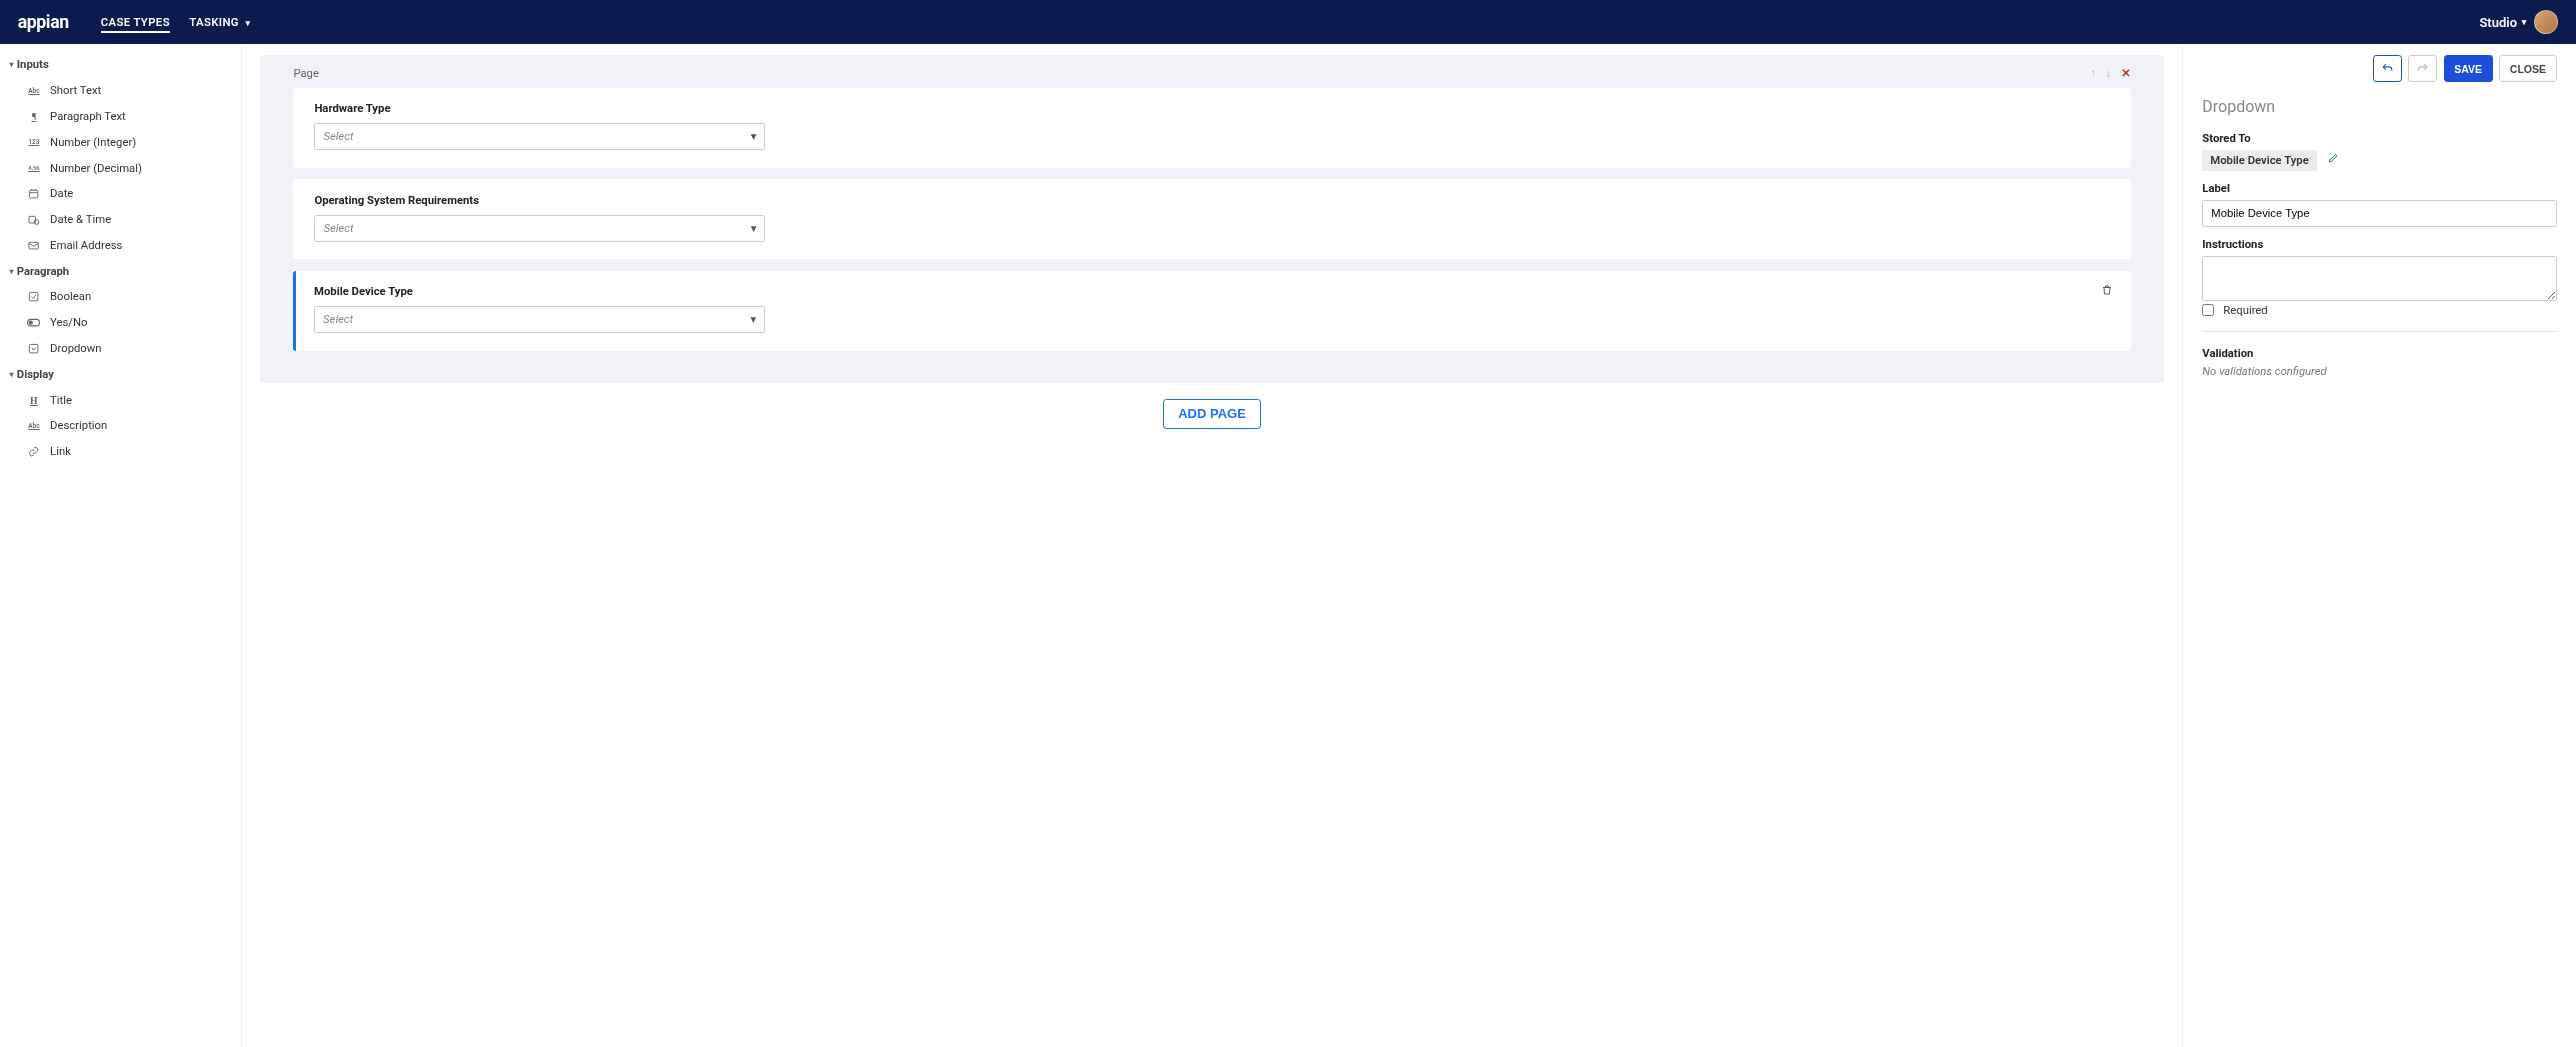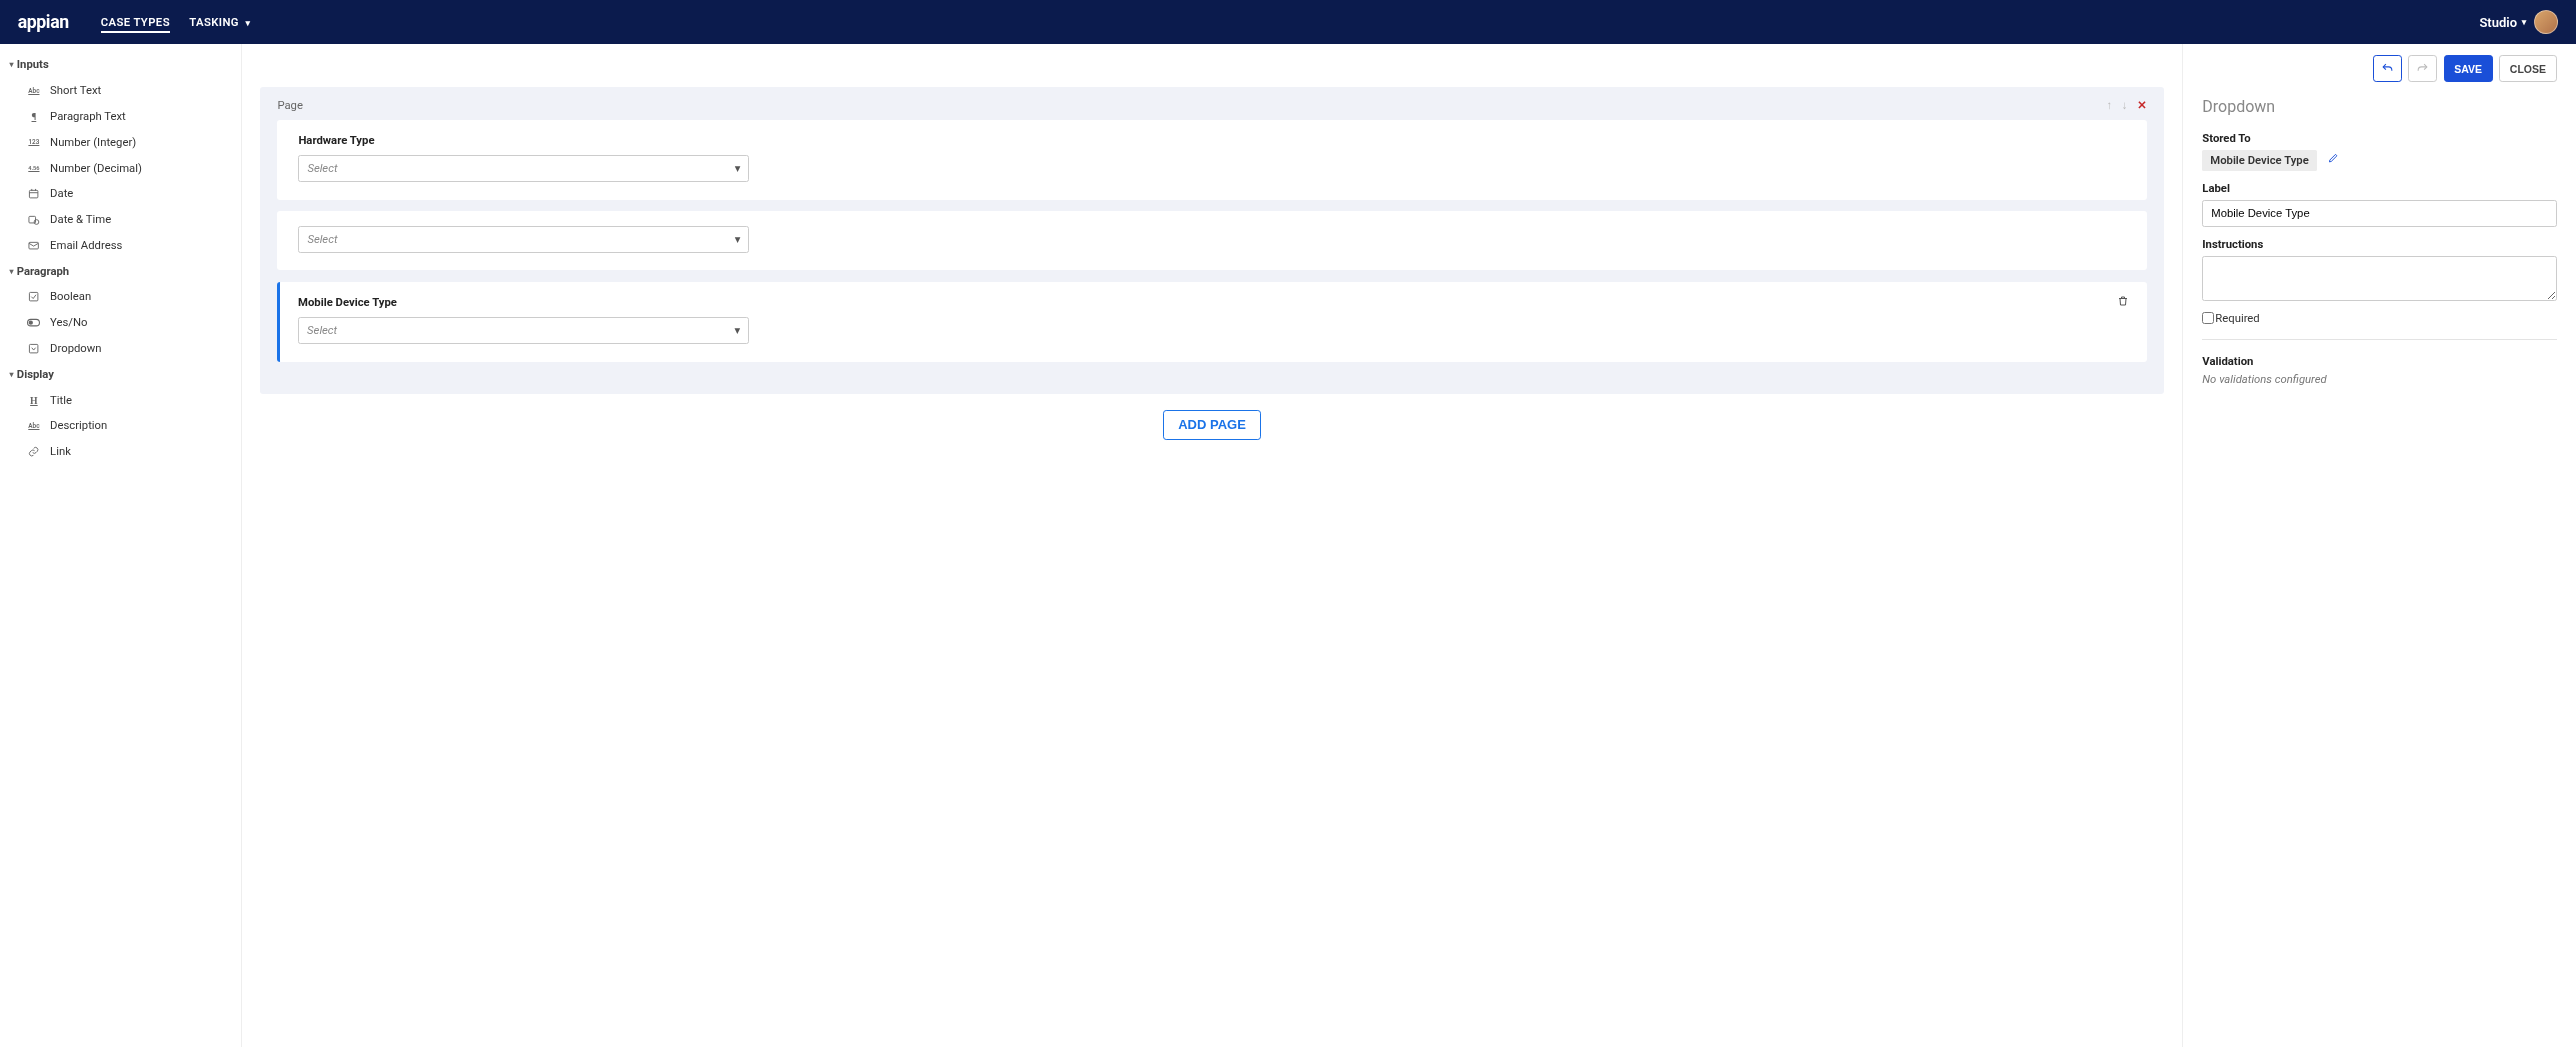--- a/index.html
+++ b/index.html
@@ -31,21 +31,21 @@
 
 
 .sidebar { width: 242px; border-right: 0.8px solid #eee; padding: 8px 4.8px; overflow-y:auto; }
 .group-header { display: flex; align-items: center; gap: 3.2px; font-weight: 700; color: #444; padding: 6.4px 4.8px; cursor:pointer; }
 .group-header .caret { font-size: 8px; color:#666; }
 .comp-item { display: flex; align-items: center; gap: 9.7px; padding: 6.4px 6.4px 6.4px 22.6px; color: #333; cursor:grab; }
 .comp-icon { width: 13px; height: 13px; display:flex; align-items:center; justify-content:center; color:#666; font-size:9.7px; font-weight:600;text-decoration:underline; }
 
 
 .canvas-wrap { flex:1; background:#fff; padding: 11.3px 17.7px; overflow-y:auto; }
-.page-card { background:#f0f2f8; border-radius:3.2px; padding:0 0 21px;margin-top:32px; }
+.page-card { background:#f0f2f8; border-radius:3.2px; padding:0 16px 21px; }
 .page-header { display:flex; align-items:center; padding:11.3px 17.7px 8px; color:#666; font-size:11.3px; }
 .page-header .title { flex:1; }
 .page-header .ctrl { cursor:pointer; margin-left:9.7px; color:#bbb; font-size:11.3px; }
 .page-header .ctrl.del { color:#c62828; font-weight:700; }
 .field-card { background:#fff; border-radius:3.2px; margin:0 17.7px 11.3px; padding:14.5px 21px 17.7px; position:relative; }
 .field-card.selected { border-left:3.2px solid #1a73e8; padding-left:17.7px; }
 .field-label { font-weight:700; color:#222; margin-bottom:8px; font-size:11.3px; }
 .field-select { width:451px; max-width:100%; border:0.8px solid #ccc; border-radius:2.4px; height:27px; display:flex; align-items:center; padding:0 8px; color:#888; font-style:italic; position:relative; cursor:pointer; }
 .field-select::after { content:"▾"; position:absolute; right:8px; color:#555; font-style:normal; }
 .trash-icon { position:absolute; top:13px; right:17.7px; color:#555; cursor:pointer; }
@@ -58,21 +58,21 @@
 .dbar button.primary { background:#1a4fd8; border-color:#1a4fd8; color:#fff; }
 .dbar button.icon-only { padding:0; width:29px; }
 .dbar button.icon-only.disabled { color:#bbb; cursor:default; }
 .undo-btn { color:#1a4fd8 !important; border-color:#1a4fd8 !important; }
 .dtitle { font-size:16px; color:#888; margin-bottom:16px; }
 .dlabel { font-weight:700; font-size:11.3px; margin:11.3px 0 4.8px; color:#222; }
 .stored-chip { background:#ececec; border-radius:1.6px; padding:4px 8px; display:inline-flex; align-items:center; font-size:11.3px; font-weight:600; color:#333; }
 .edit-pen { color:#1a4fd8; margin-left:8px; cursor:pointer; }
 .dinput { width:100%; border:0.8px solid #ccc; border-radius:2.4px; height:27px; padding:0 8px; font-size:11.3px; }
 .dtextarea { width:100%; border:0.8px solid #ccc; border-radius:2.4px; height:45px; padding:4.8px 8px; font-size:11.3px; resize:vertical; }
-.req-row { display:flex; align-items:flex-start; gap:1px; margin-top:8px; font-size:11.3px; color:#333; }
+.req-row { display:flex; align-items:flex-start; gap:9px; margin-top:0; font-size:11.3px; color:#333; }
 .req-row input { width:12px; height:12px; }
 .divider { border:none; border-top:0.8px solid #e3e3e3; margin:14.5px 0; }
 .novalid { color:#777; font-style:italic; font-size:11.3px; }
 </style>
 </head>
 <body>
 
 <div class="topbar">
   <div class="logo">
     <span>appian</span>
@@ -214,20 +214,21 @@
       </div>
 
       <div class="field-card">
         <div class="field-label">Hardware Type</div>
         <div class="field-select">
           <span>Select</span>
         </div>
       </div>
 
       <div class="field-card">
+        <div class="field-label">Operating System Requirements</div>
         <div class="field-select">
           <span>Select</span>
         </div>
       </div>
 
       <div class="field-card selected">
         <span class="trash-icon">
           <svg width="12" height="12" viewBox="0 0 24 24">
               <path d="M4 7h16M9 7V4h6v3M6 7l1 13h10l1-13" fill="none" stroke="currentColor" stroke-width="2"></path>
             </svg>

